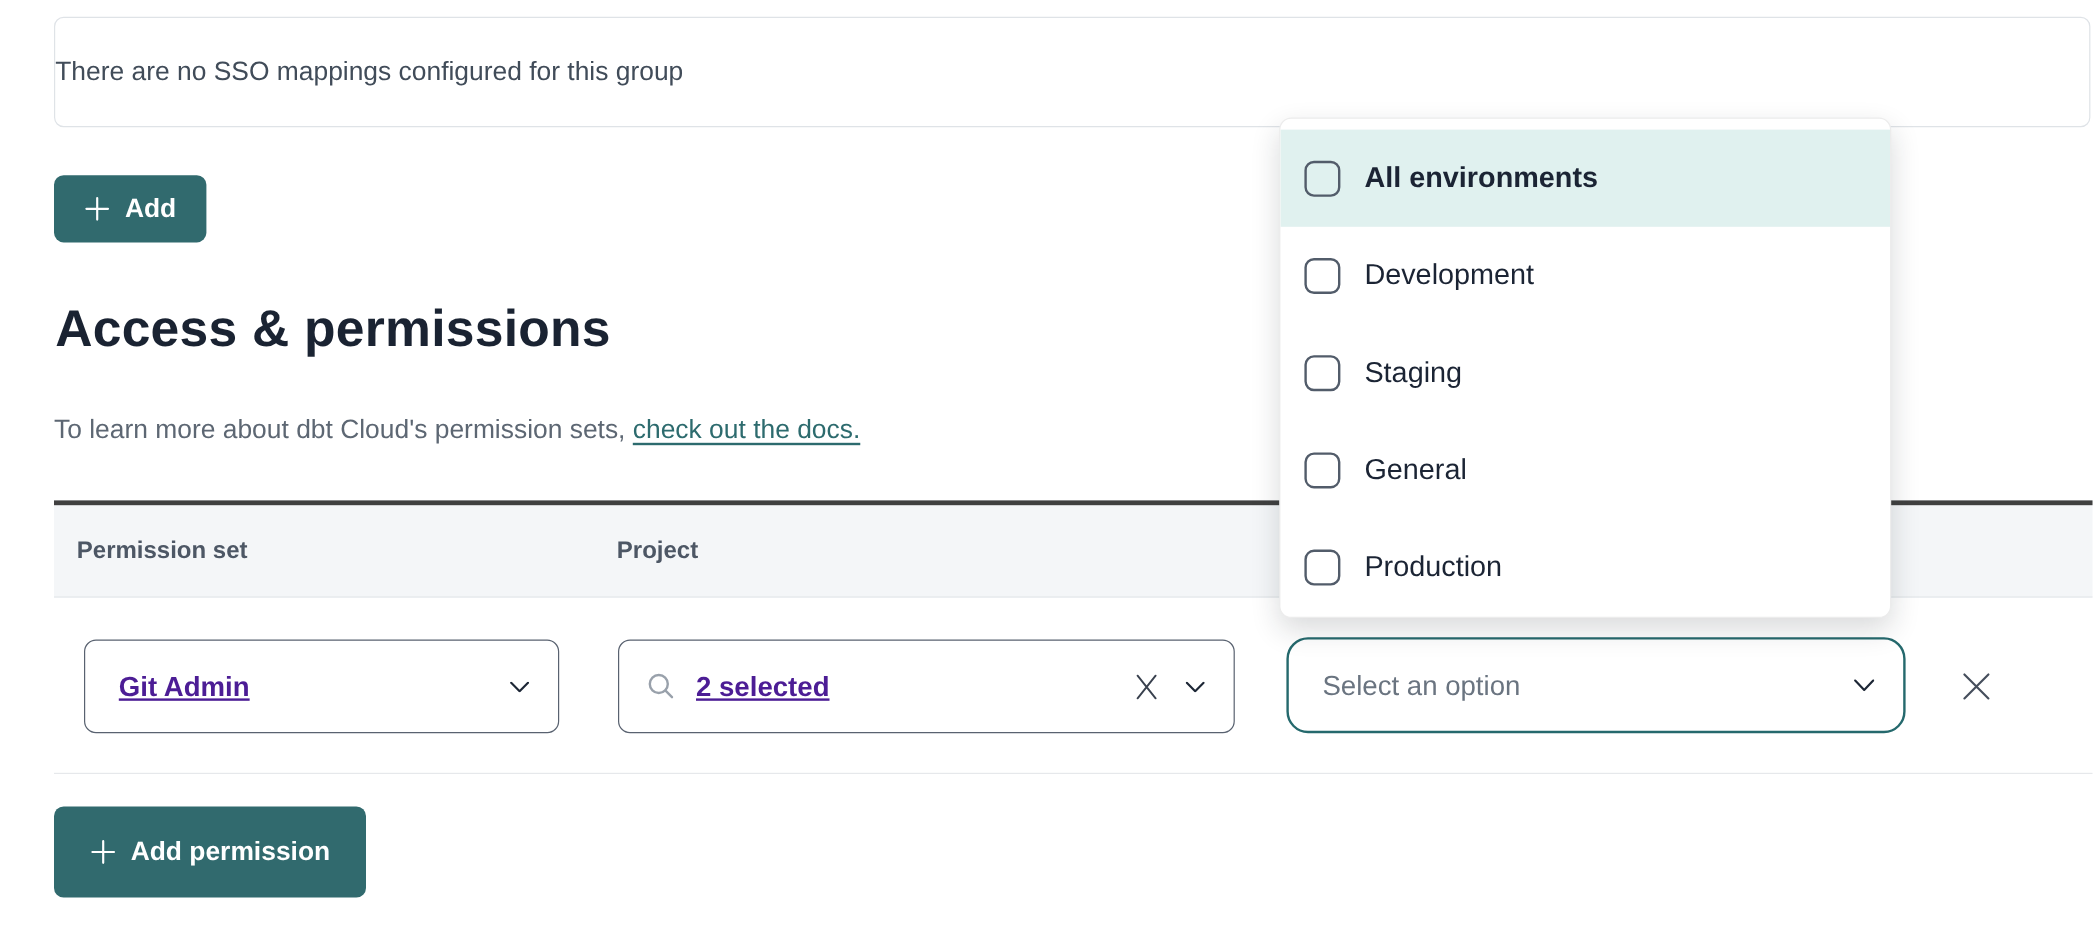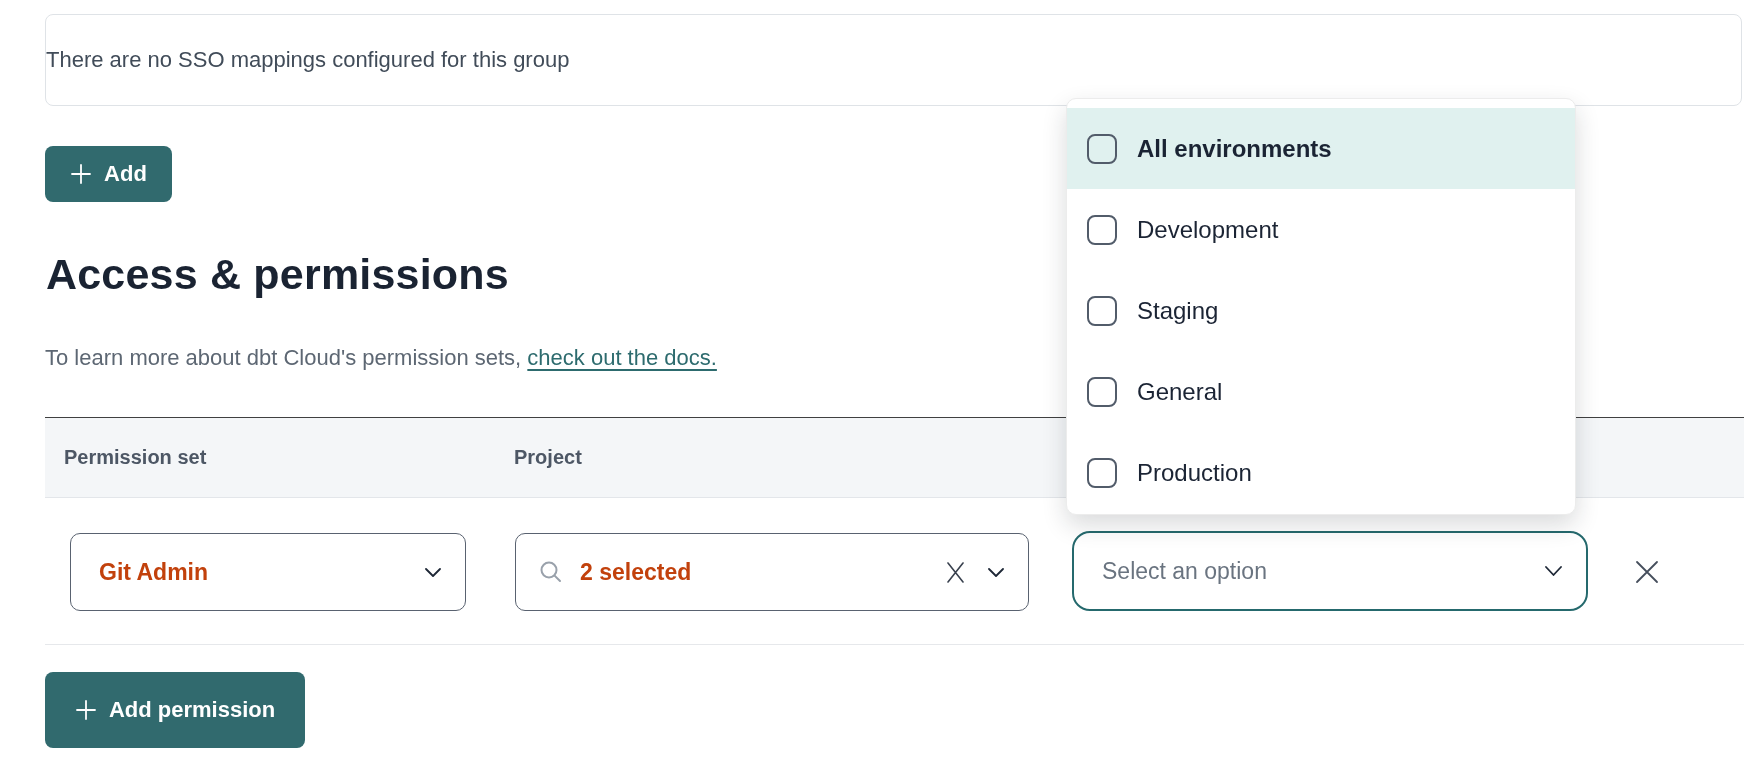--- a/index.html
+++ b/index.html
@@ -27,21 +27,21 @@
     position:absolute;left:46px;top:250px;margin:0;
     font-size:43px;font-weight:700;color:#1a2332;letter-spacing:0.2px;
   }
   .section-desc{
     position:absolute;left:45px;top:345px;margin:0;font-size:22px;color:#5d6773;
   }
   .section-desc a{color:#2d6b6e;text-decoration:underline;text-underline-offset:4px;cursor:pointer;}
   
   .thead{
     position:absolute;left:45px;top:417px;width:1699px;height:81px;box-sizing:border-box;
-    background:#f4f6f8;border-top:1px solid #404040;border-bottom:1px solid #e3e6ea;
+    background:#f4f6f8;border-top:4px solid #404040;border-bottom:1px solid #e3e6ea;
   }
   .thead .col{
     position:absolute;top:0;height:100%;display:flex;align-items:center;
     font-size:20px;font-weight:700;color:#4d5765;
   }
   .col-permission{left:19px;}
   .col-project{left:469px;}
   .row-divider{
     position:absolute;left:45px;top:644px;width:1699px;height:0;border-top:1px solid #e6e8eb;
   }
@@ -49,21 +49,21 @@
   .select{
     position:absolute;top:533px;height:78px;box-sizing:border-box;background:#ffffff;
     border:1.5px solid #596270;border-radius:10px;display:flex;align-items:center;cursor:pointer;
   }
   .sel-permission{left:70px;width:396px;padding:0 24px 0 28px;}
   .sel-project{left:515px;width:514px;padding:0 24px 0 22px;}
   .sel-environment{
     left:1072px;top:531px;width:516px;height:80px;padding:0 24px 0 28px;
     border:2.5px solid #25696d;border-radius:18px;
   }
-  .sel-value{font-size:23px;font-weight:700;color:#c2410c;}
+  .sel-value{font-size:23px;font-weight:700;color:#4c1d95;text-decoration:underline;}
   .sel-placeholder{font-size:23px;font-weight:400;color:#6a7480;}
   .sel-spacer{flex:1;}
   .icon{display:inline-flex;align-items:center;justify-content:center;flex:0 0 auto;}
   .search-icon{margin-right:16px;}
   .clear-icon{margin-right:22px;cursor:pointer;}
   .remove-icon{position:absolute;left:1634px;top:559px;cursor:pointer;}
   
   .dropdown{
     position:absolute;left:1066px;top:98px;width:510px;height:417px;box-sizing:border-box;
     background:#ffffff;border:1px solid #ececec;border-radius:10px;

